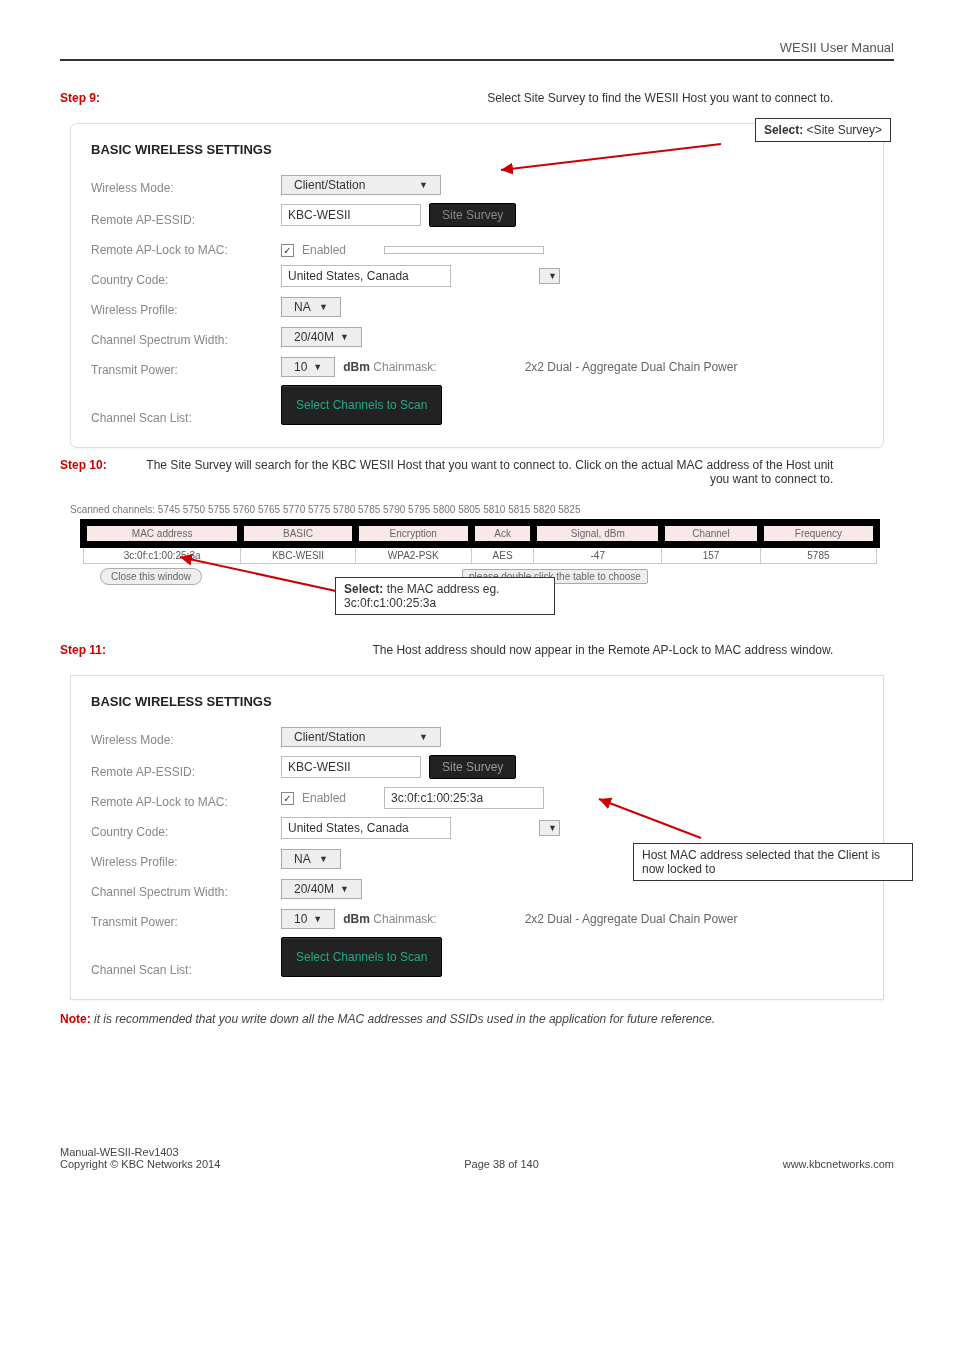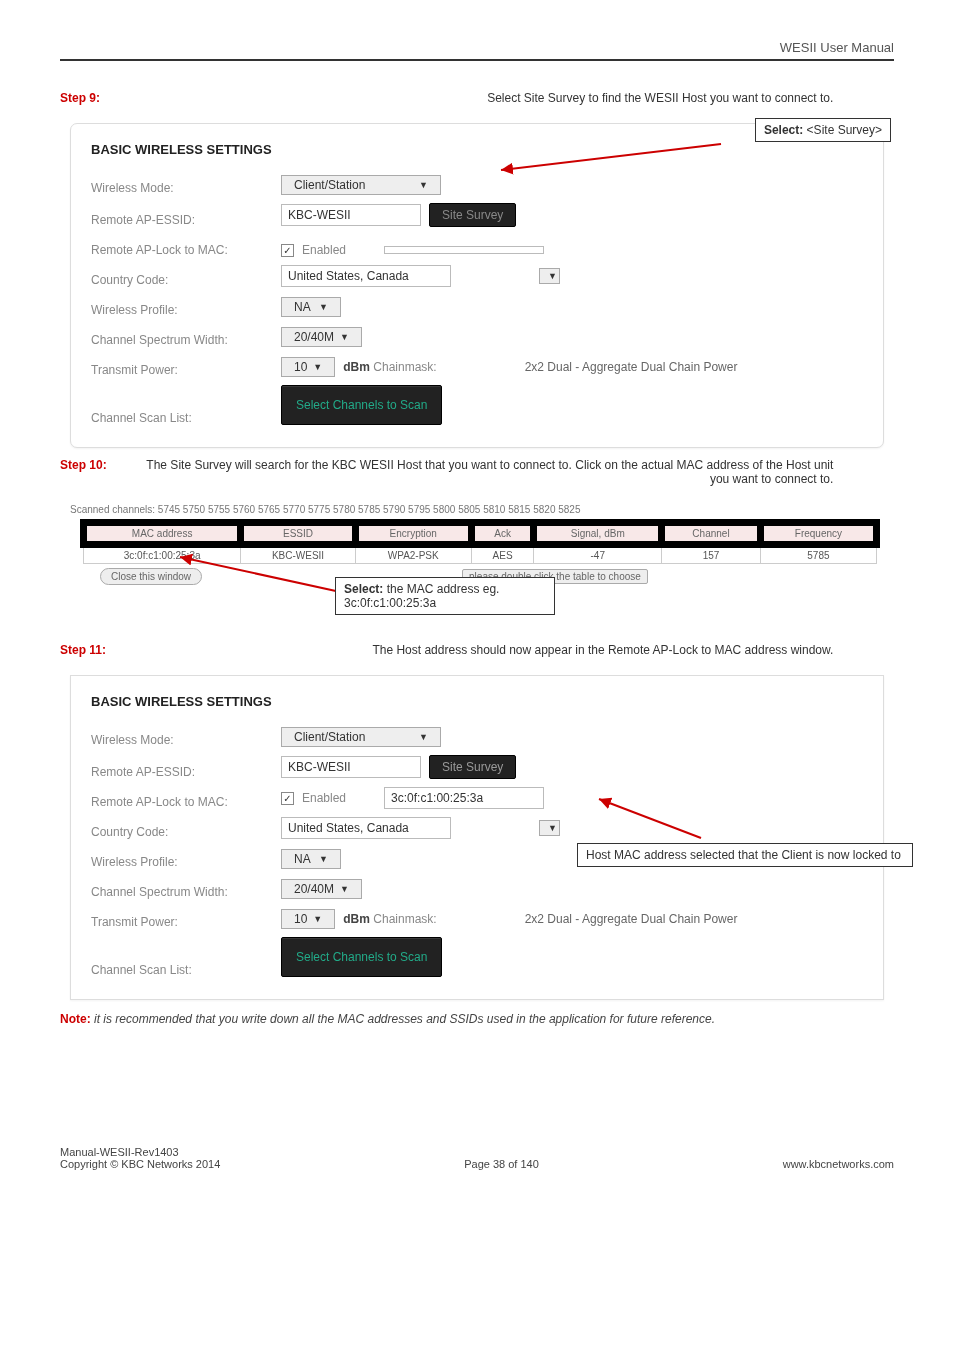--- a/index.html
+++ b/index.html
@@ -141,21 +141,21 @@
   <span class="step-num">Step 10:</span>
   <span class="step-body">The Site Survey will search for the KBC WESII Host that you want to connect to. Click on the actual MAC address of the Host unit you want to connect to.</span>
 </div>
 
 <div class="scan-text">Scanned channels: 5745 5750 5755 5760 5765 5770 5775 5780 5785 5790 5795 5800 5805 5810 5815 5820 5825</div>
 
 <table class="scan-table">
   <tbody>
       <tr>
     <th>MAC address</th>
-    <th>ESSID</th>
+    <th>BASIC</th>
     <th>Encryption</th>
     <th>Ack</th>
     <th>Signal, dBm</th>
     <th>Channel</th>
     <th>Frequency</th>
   </tr>
   <tr>
     <td>3c:0f:c1:00:25:3a</td>
     <td>KBC-WESII</td>
     <td>WPA2-PSK</td>
@@ -235,21 +235,21 @@
     </div>
   </div>
   <div class="row" style="position:relative;">
     <div class="row-label">Wireless Profile:</div>
     <div class="row-value">
       <div class="select small">
           <span>NA</span>
           <span class="chev">▼</span>
         </div>
     </div>
-    <div class="callout" style="top:0px; right:-50px; white-space:normal; width:336px;">
+    <div class="callout" style="top:0px; right:-50px; white-space:normal; width:280px;">
       <span>Host MAC address selected that the Client is now locked to</span>
     </div>
   </div>
   <div class="row">
     <div class="row-label">Channel Spectrum Width:</div>
     <div class="row-value">
       <div class="select small">
           <span>20/40M</span>
           <span class="chev">▼</span>
         </div>

